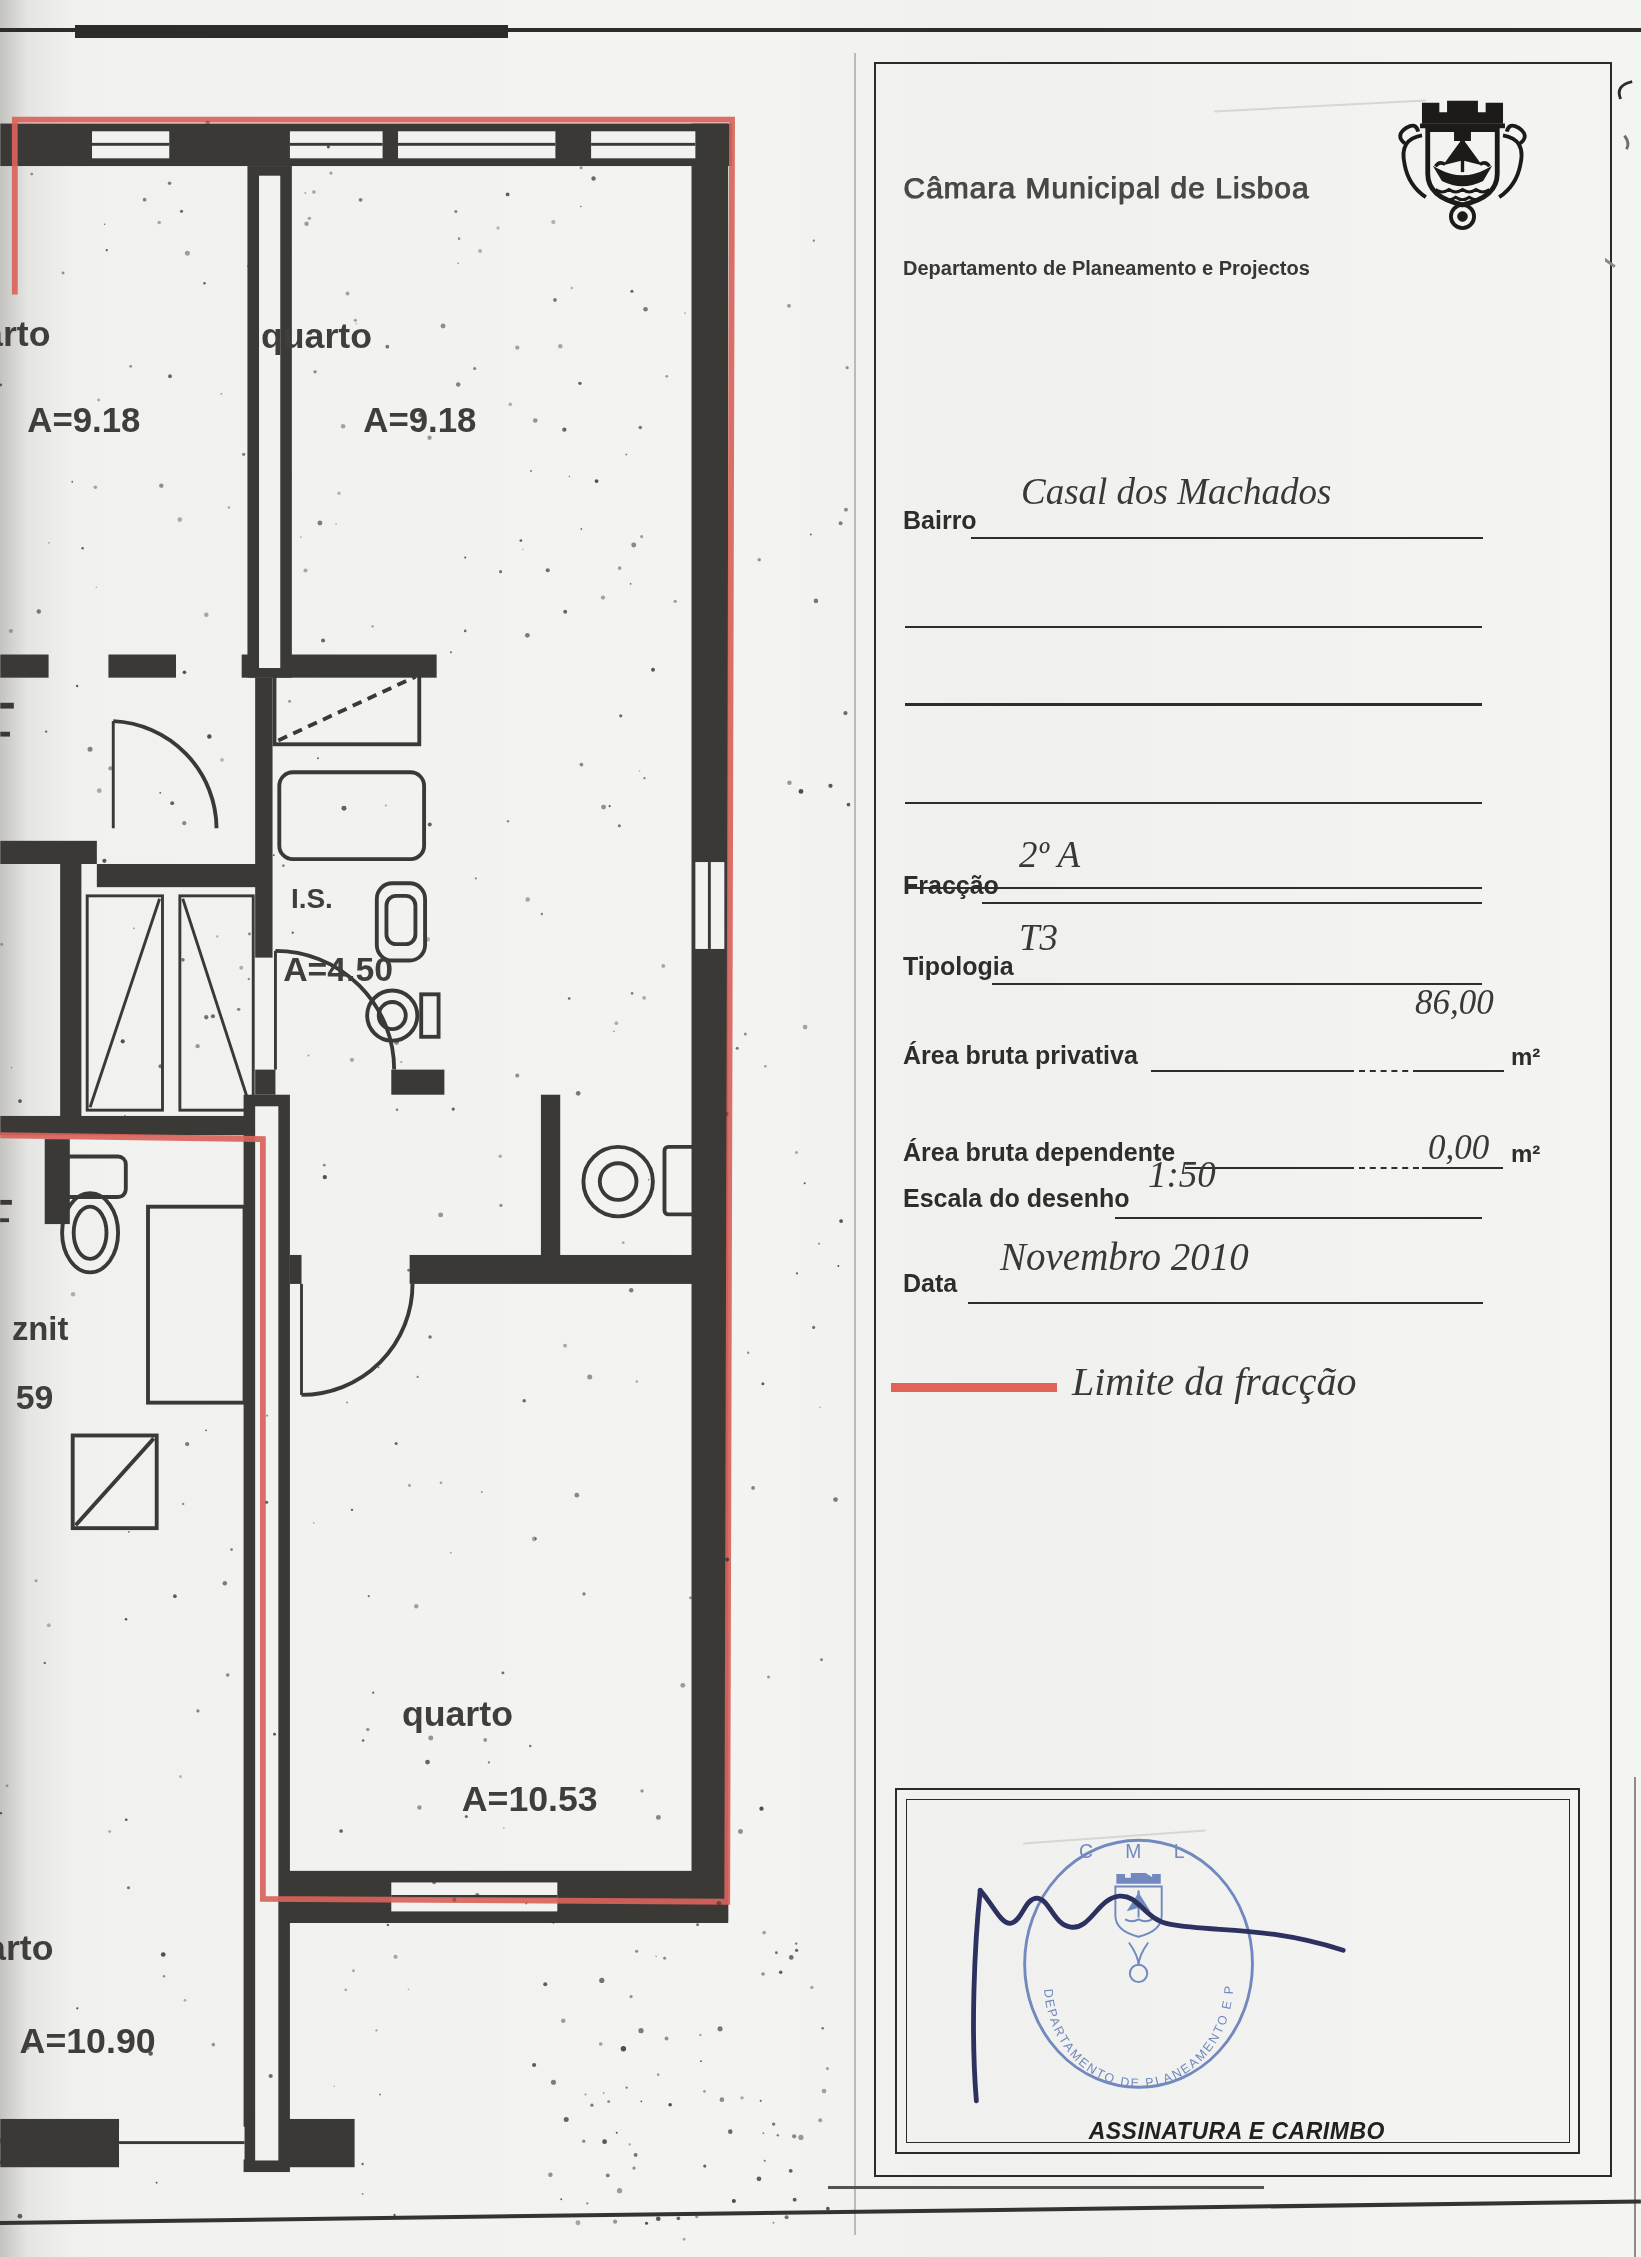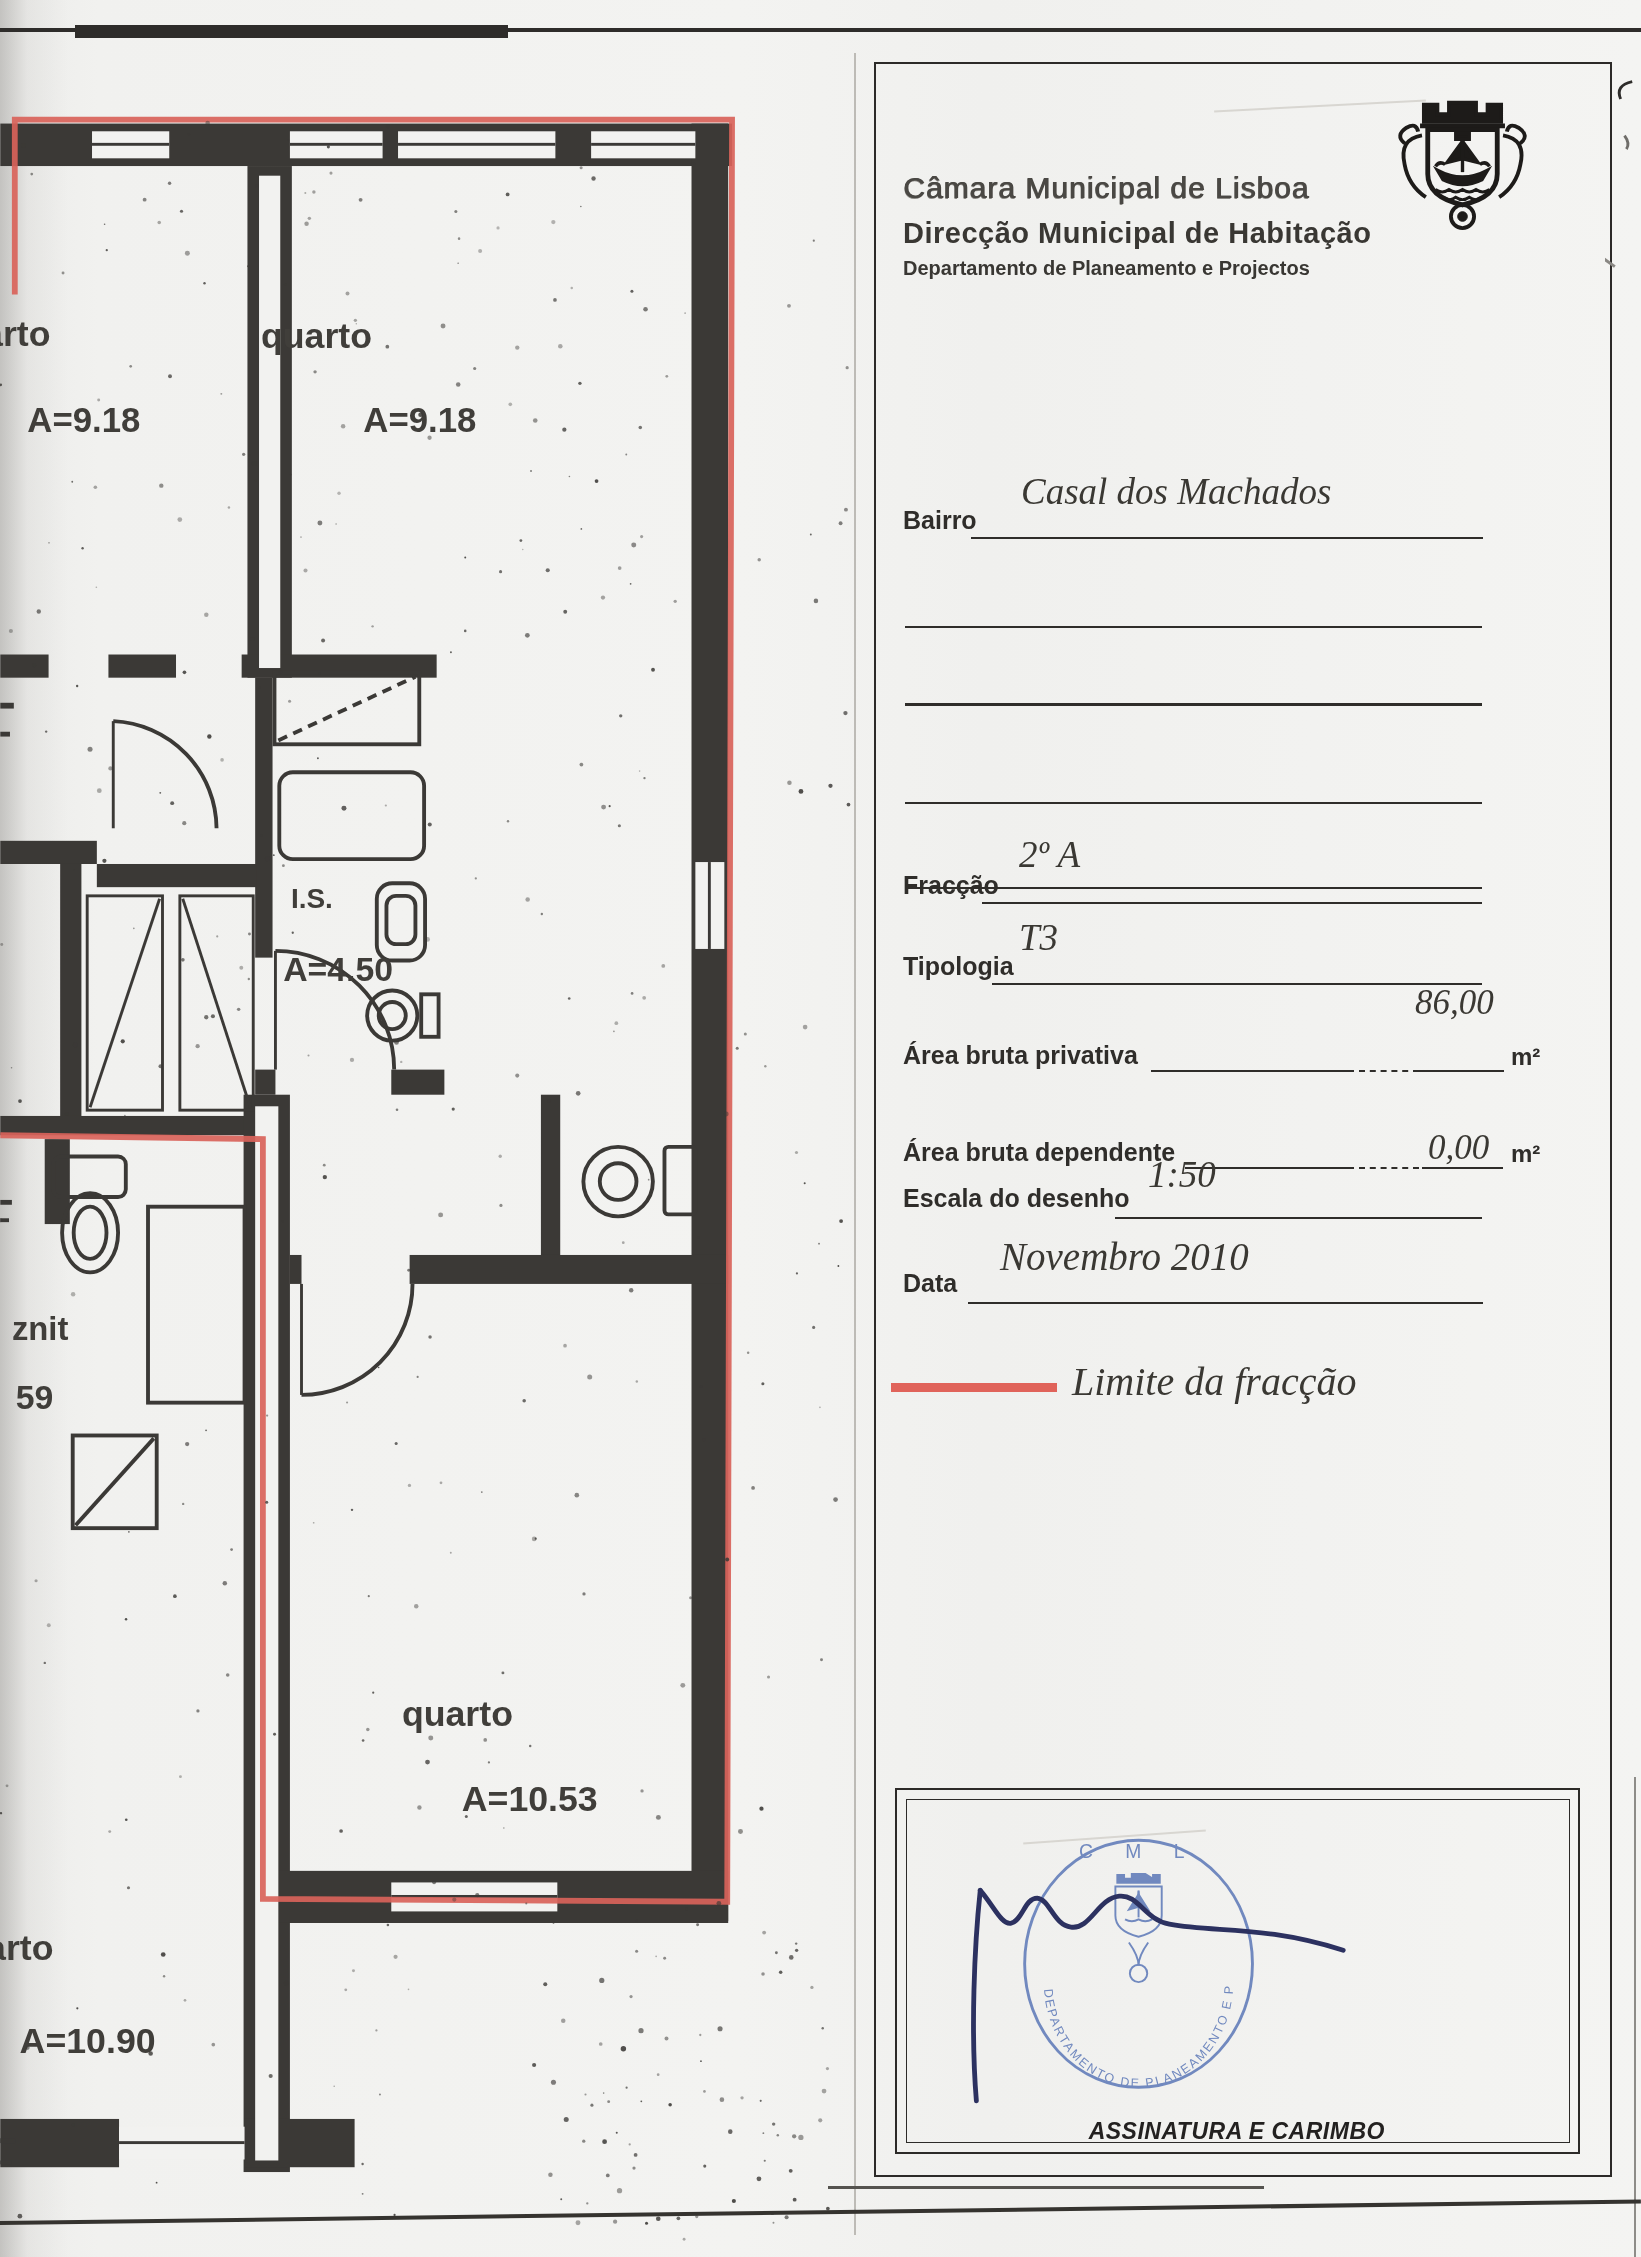--- a/index.html
+++ b/index.html
@@ -572,21 +572,20 @@
         <circle cx="85.23980846872544" cy="567.884111557102" r="1.2384414086763007" fill="#3b3936" opacity="0.7952361320588905"></circle>
         <circle cx="600.4058165291351" cy="397.13200431183543" r="1.780308700855965" fill="#3b3936" opacity="0.7838547769393096"></circle>
         <circle cx="256.683222771009" cy="275.77092695784336" r="1.090302017512872" fill="#3b3936" opacity="0.73937760588684"></circle>
       </g>
   </svg>
 
   <div id="fold-line"></div>
 
   <div id="panel">
     <div class="hdr1">Câmara Municipal de Lisboa</div>
-    <div class="hdr2">Direcção Municipal de Habitação</div>
     <div class="hdr3">Departamento de Planeamento e Projectos</div>
 
     <svg width="193" height="145" viewBox="0 0 200 150" style="position:absolute;left:490px;top:25px;" fill="none" stroke="#1d1b19">
 
       <g stroke-width="4">
         <path d="M60,34 L60,16 L74,16 L74,26 L86,26 L86,14 L100,14 L114,14 L114,26 L126,26 L126,16 L140,16 L140,34 Z" fill="#1d1b19"></path>
         <path d="M56,38 L144,38" stroke-width="5"></path>
       </g>
 
       <path d="M64,42 L136,42 L136,88 Q136,112 100,120 Q64,112 64,88 Z" stroke-width="5"></path>

